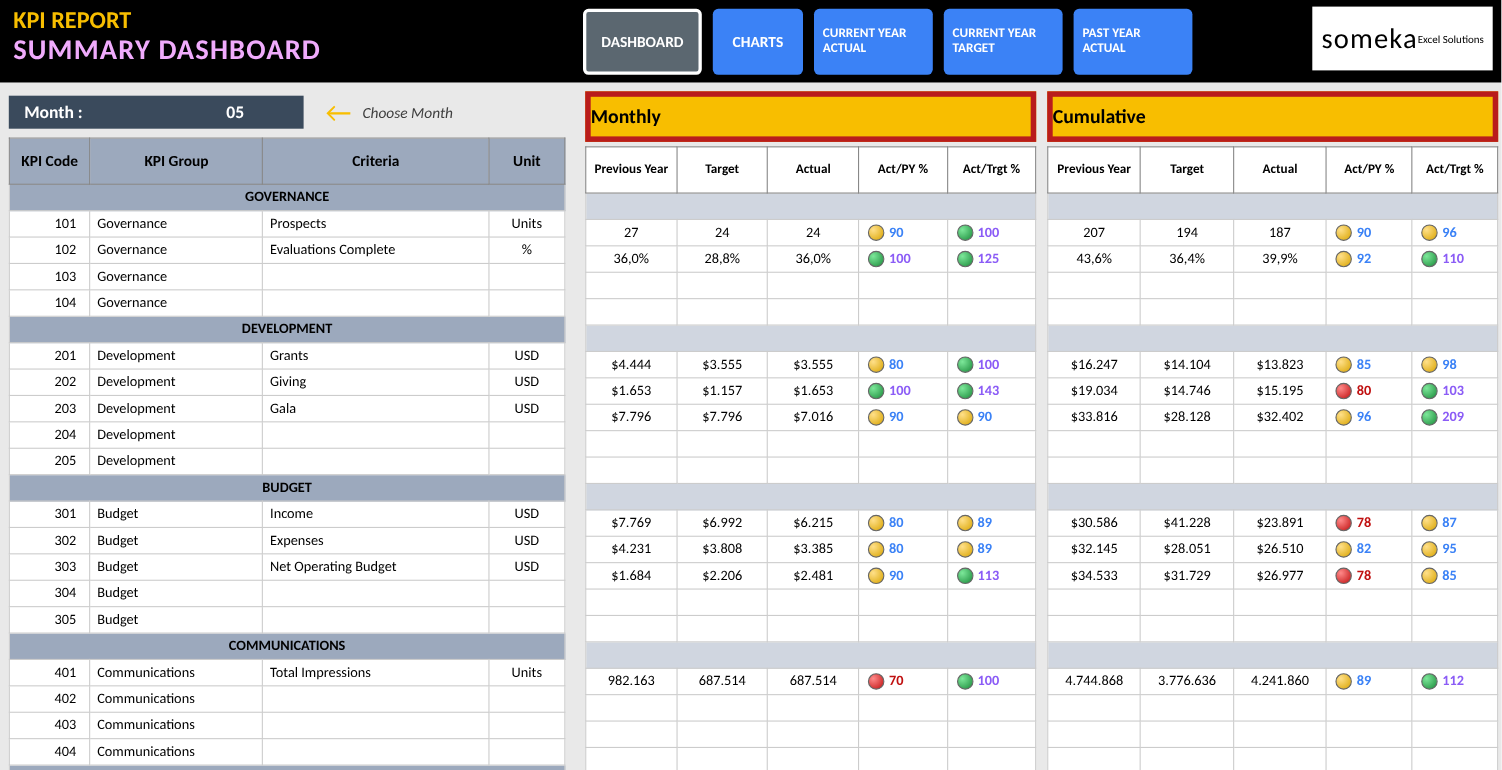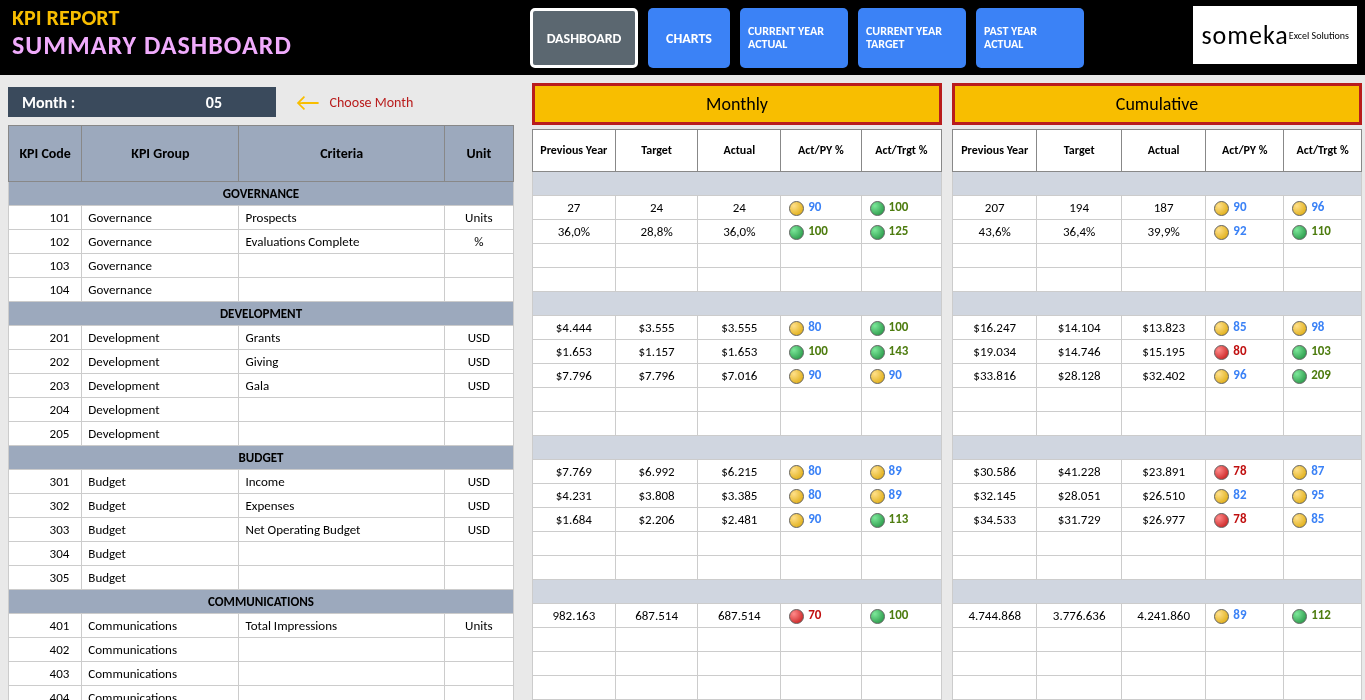--- a/index.html
+++ b/index.html
@@ -16,43 +16,43 @@
 .logo { position:absolute; right:8px; top:6px; background:#fff; padding:4px 8px; height:58px; display:flex; flex-direction:row; align-items:center; justify-content:center; }
 .logo-main { font-size:26px; font-weight:300; letter-spacing:1px; color:#000;}
 .logo-sub { font-size:10px; color:#000; text-align:right; width:100%;}
 .content { display:flex; gap:10px; padding:0 0 0 0; background:#e9e9e9; }
 .left-panel { width:522px; flex:none; }
 .month-row { display:flex; align-items:center; height:38px; margin:8px 0 0 8px;}
 .month-box { background:#3a4a5c; color:#fff; font-weight:bold; padding:0 14px; display:flex; align-items:center; width:268px; height:30px; }
 .month-box span:first-child { font-size:16px;}
 .month-val { margin-left:auto; margin-right:40px; font-size:16px;}
 .arrow { color:#F8BE00; font-size:26px; margin:0 10px 0 20px; }
-.choose { color:#b91c1c; font-size:14px;}
+.choose { color:#404040; font-style:italic; font-size:14px;}
 .meta-table { width:506px; margin:4px 0 0 8px; border-collapse:collapse; background:#fff; }
 .meta-table th { background:#9CA9BD; color:#000; font-weight:bold; padding:6px 4px; border:1px solid #888; font-size:14px;}
-.meta-table .mh { height:56px; }
+.meta-table .mh { height:42px; }
 .meta-table td { border:1px solid #ccc; padding:2px 6px; height:24px; font-size:13px;}
 .meta-table .code { text-align:right; width:70px; padding-right:12px;}
 .meta-table .grp { width:150px;}
 .meta-table .crit { width:196px;}
 .meta-table .unit { width:66px; text-align:center;}
 .section-hdr td { background:#9CA9BD; text-align:center; font-weight:bold; color:#000; padding:4px;}
 .data-panel { flex:none; width:410px; margin-top:8px; }
 .data-panel.cumul { width:410px; margin-right:4px;}
-.panel-hdr { background:#F8BE00; text-align:center; font-weight:normal; font-size:18px; padding:7px 0; border:3px solid #b91c1c;}
+.panel-hdr { background:#F8BE00; font-weight:bold; font-size:18px; padding:7px 0; border:5px solid #b91c1c;}
 .dtable { width:100%; border-collapse:collapse; background:#fff; margin-top:4px;}
 .dtable th { background:#fff; border:1px solid #888; font-size:12px; padding:3px 2px; text-align:center; font-weight:bold; height:42px; line-height:1.1;}
 .dtable td { border:1px solid #ccc; padding:2px 4px; height:24px; text-align:center; font-size:13px;}
 .dtable .spacer td { height:24px; background:#d0d6e0;}
 .dot { display:inline-block; width:15px; height:15px; border-radius:50%; vertical-align:middle; margin-right:4px; border:1px solid #666;}
 .dot.g { background:radial-gradient(circle at 30% 30%, #7de89a, #1a8a3a);}
 .dot.y { background:radial-gradient(circle at 30% 30%, #ffe08a, #d9a400);}
 .dot.r { background:radial-gradient(circle at 30% 30%, #ff8a8a, #c01010);}
 .val { font-weight:bold; display:inline-block; min-width:26px; text-align:left;}
-.val.g { color:#4d7c0f;}
+.val.g { color:#8b5cf6;}
 .val.y { color:#3b82f6;}
 .val.r { color:#c01010;}
 .pcell { white-space:nowrap; text-align:left!important; padding-left:8px!important;}
 </style>
 </head>
 <body>
 
 <div class="header">
   <div class="header-left">
     <div class="title">KPI REPORT</div>

